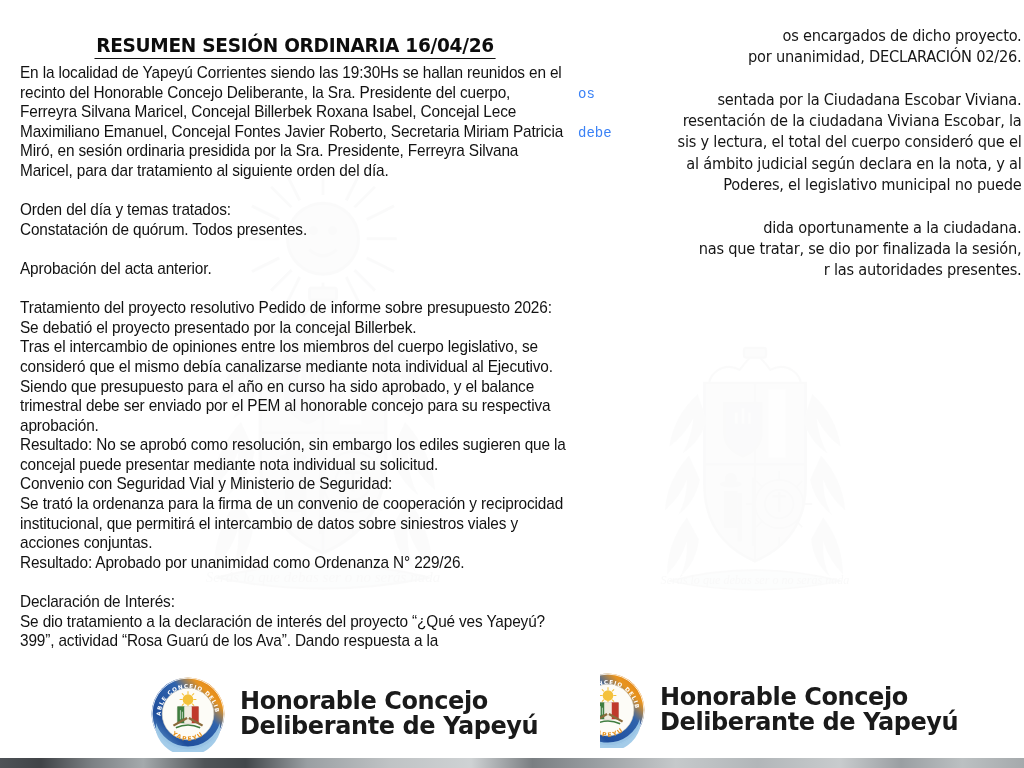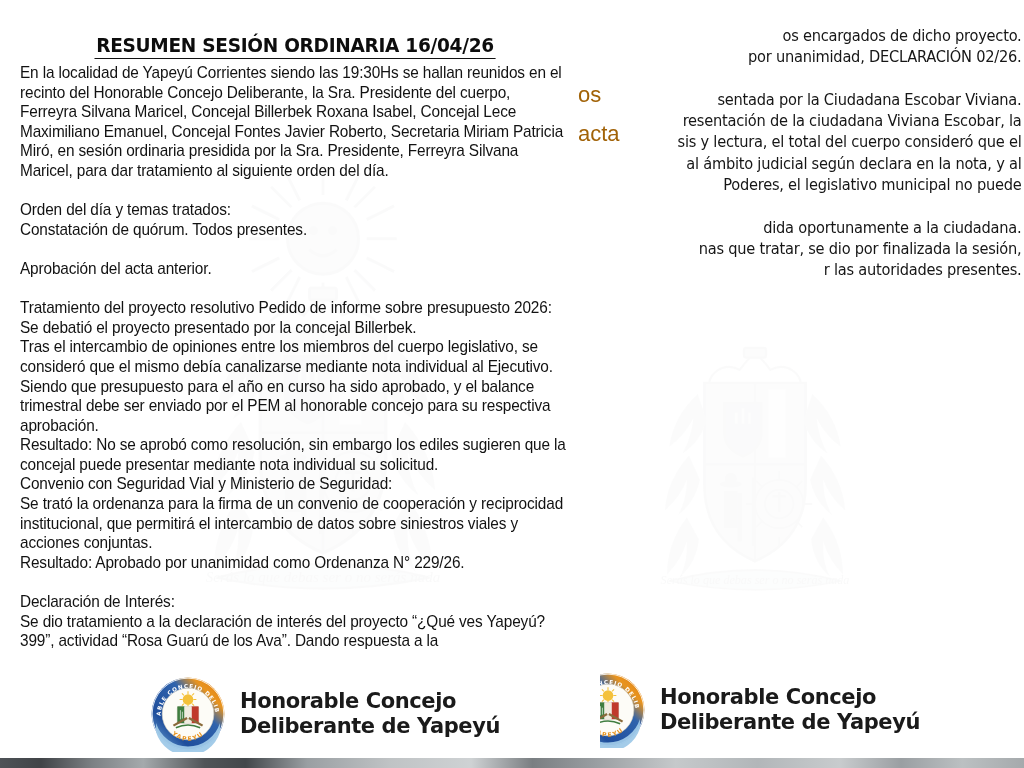--- a/index.html
+++ b/index.html
@@ -110,24 +110,24 @@
     margin: 0;
     white-space: pre-wrap;
   }
   p.blank { margin: 0; height: 19.6px; }
   .col-right p.blank { height: 21.3px; }
 
   
   .gutter-frag {
     position: absolute;
     z-index: 4;
-    font-family: Liberation Sans, sans-serif;
-    font-size: 22px;
+    font-family: Liberation Mono, monospace;
+    font-size: 14px;
     line-height: 19.6px;
-    color: #a16207;
+    color: #3b82f6;
     white-space: nowrap;
   }
 
   
   .footer {
     position: absolute;
     z-index: 6;
     display: flex;
     align-items: center;
     gap: 14px;
@@ -150,21 +150,21 @@
     left: -30px;
     top: 0;
     width: 76px;
     height: 76px;
   }
   .footer-logo svg { display: block; width: 100%; height: 100%; }
 
   .footer-text {
     font-family: "DejaVu Sans", sans-serif;
     font-weight: bold;
-    font-size: 21px;
+    font-size: 24px;
     line-height: 25px;
     letter-spacing: -0.4px;
     color: #1a1a1a;
     white-space: nowrap;
   }
 
   
   #bottom-strip {
     position: absolute;
     left: 0;
@@ -332,21 +332,21 @@
           <p class="blank"></p>
           <p class="para">dida oportunamente a la ciudadana.
 nas que tratar, se dio por finalizada la sesión,
 r las autoridades presentes.</p>
         </div>
     </div>
   </div>
 
   <div id="gutter-frags">
       <div class="gutter-frag" style="left: 578px; top: 85px;">os</div>
-      <div class="gutter-frag" style="left: 578px; top: 124px;">acta</div>
+      <div class="gutter-frag" style="left: 578px; top: 124px;">debe</div>
     </div>
 
   <div class="footer footer-left">
     <div class="footer-logo">
       <svg viewBox="0 0 100 100" xmlns="http://www.w3.org/2000/svg" aria-hidden="true">
         <defs>
           <linearGradient id="ringA" x1="0" y1="1" x2="1" y2="0">
             <stop offset="0%" stop-color="#7fb8e0"></stop>
             <stop offset="28%" stop-color="#1f4e9c"></stop>
             <stop offset="62%" stop-color="#2f63ad"></stop>

